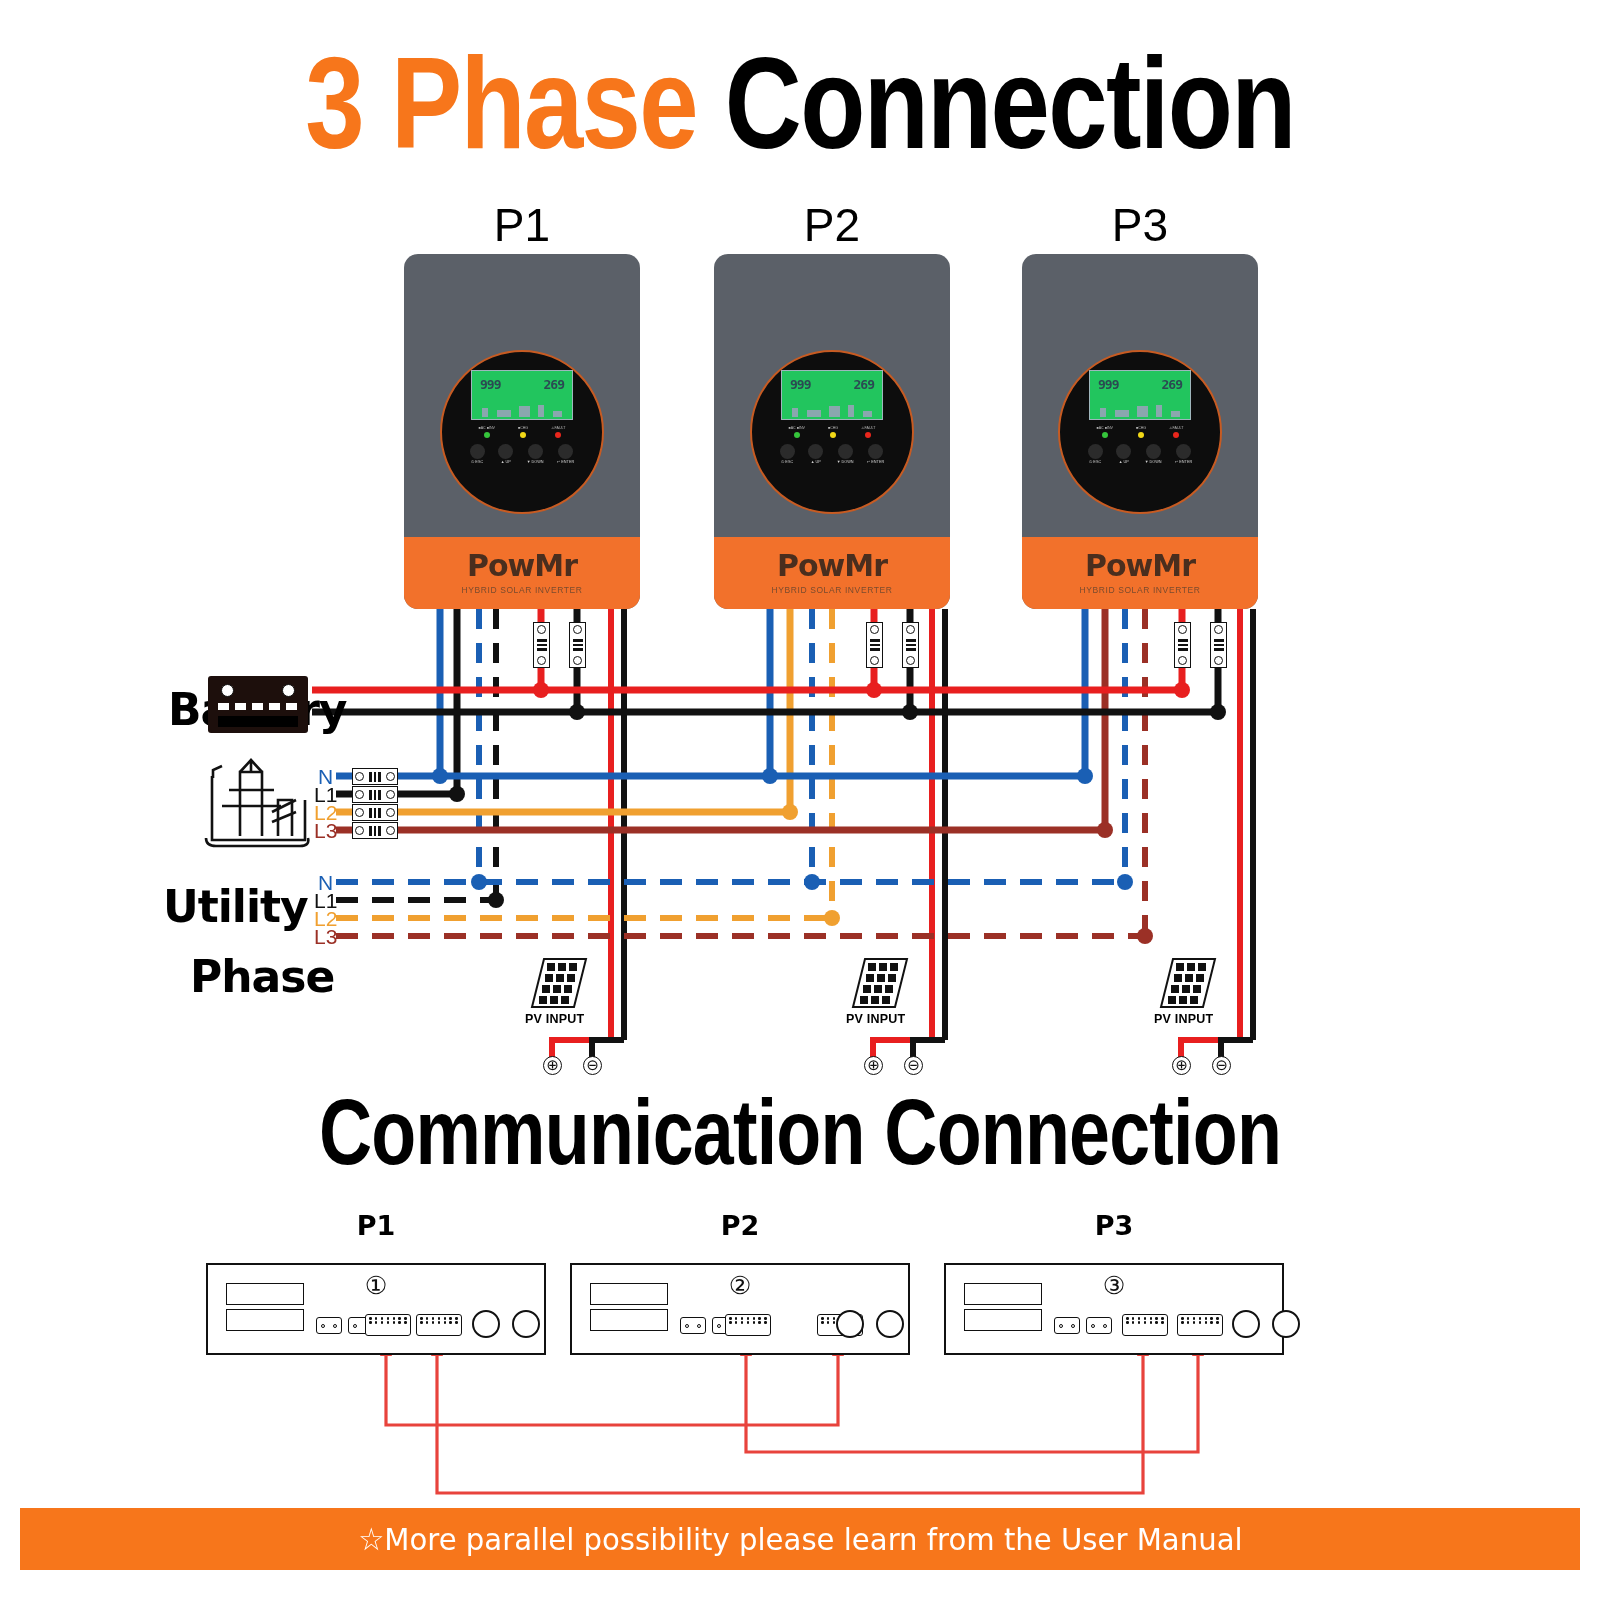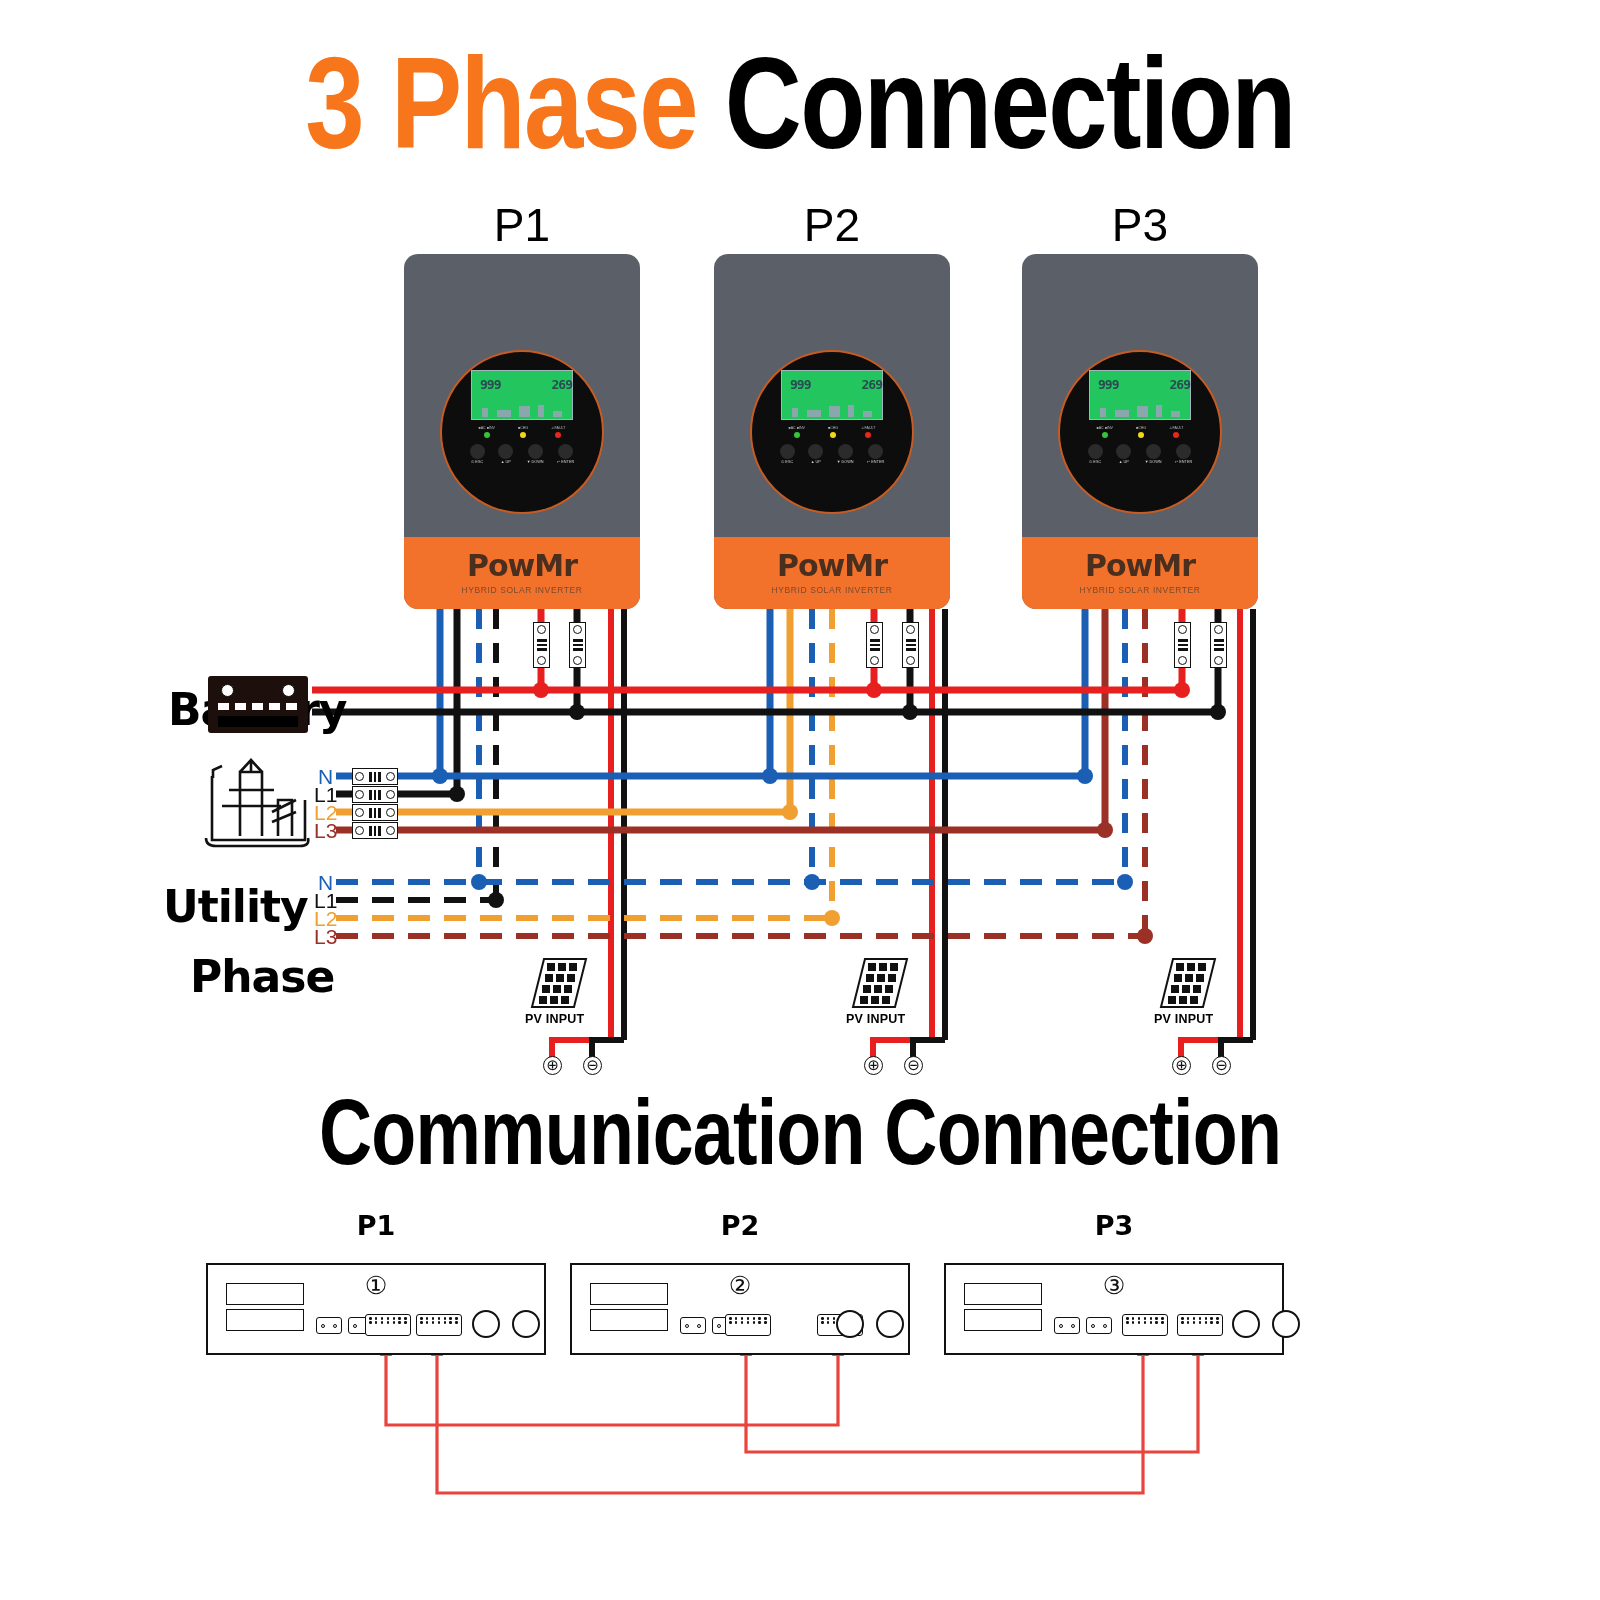--- a/index.html
+++ b/index.html
@@ -27,21 +27,21 @@
   .unit .logosub{position:absolute;left:0;bottom:14px;width:100%;text-align:center;
         font-size:8.5px;color:#7a4b2e;letter-spacing:.6px;}
   .unit .ring{position:absolute;left:50%;top:96px;transform:translateX(-50%);
         width:160px;height:160px;border-radius:50%;background:#0d0d0d;
         border:2px solid #c75b22;}
   .lcd{position:absolute;left:50%;top:18px;transform:translateX(-50%);
         width:100px;height:48px;background:#22c55e;border:1px solid #9fb6bd;}
   .lcd .num{position:absolute;top:6px;font-size:13px;font-weight:bold;color:#2b4a52;
         font-family:"DejaVu Sans Mono", monospace;letter-spacing:-1px;}
   .lcd .n1{left:8px;}
-  .lcd .n2{right:0;}
+  .lcd .n2{right:8px;}
   .lcd .tinyrow{position:absolute;left:6px;right:6px;top:28px;height:18px;
         display:flex;justify-content:space-around;align-items:flex-end;}
   .lcd .tinyrow i{display:block;background:#8aa7ae;}
   .ledrow{position:absolute;left:50%;top:74px;transform:translateX(-50%);
         width:110px;display:flex;justify-content:space-around;}
   .ledrow .ltxt{font-size:3.6px;color:#b9b9b9;text-align:center;white-space:nowrap;}
   .ledrow .dot{width:6px;height:6px;border-radius:50%;margin:2px auto 0;}
   .btnrow{position:absolute;left:50%;top:92px;transform:translateX(-50%);
         width:118px;display:flex;justify-content:space-around;}
   .btnrow .b{text-align:center;}
@@ -746,14 +746,17 @@
           <i></i>
           <i></i>
           <i></i>
           <i></i>
         </div>
     </div>
     <div class="knob" style="left:286px;top:45px;"></div>
     <div class="knob" style="left:326px;top:45px;"></div>
   </div>
 
+  <div class="footer">
+    <span>☆More parallel possibility please learn from the User Manual</span>
+  </div>
 
 </div>
 
 </body></html>

